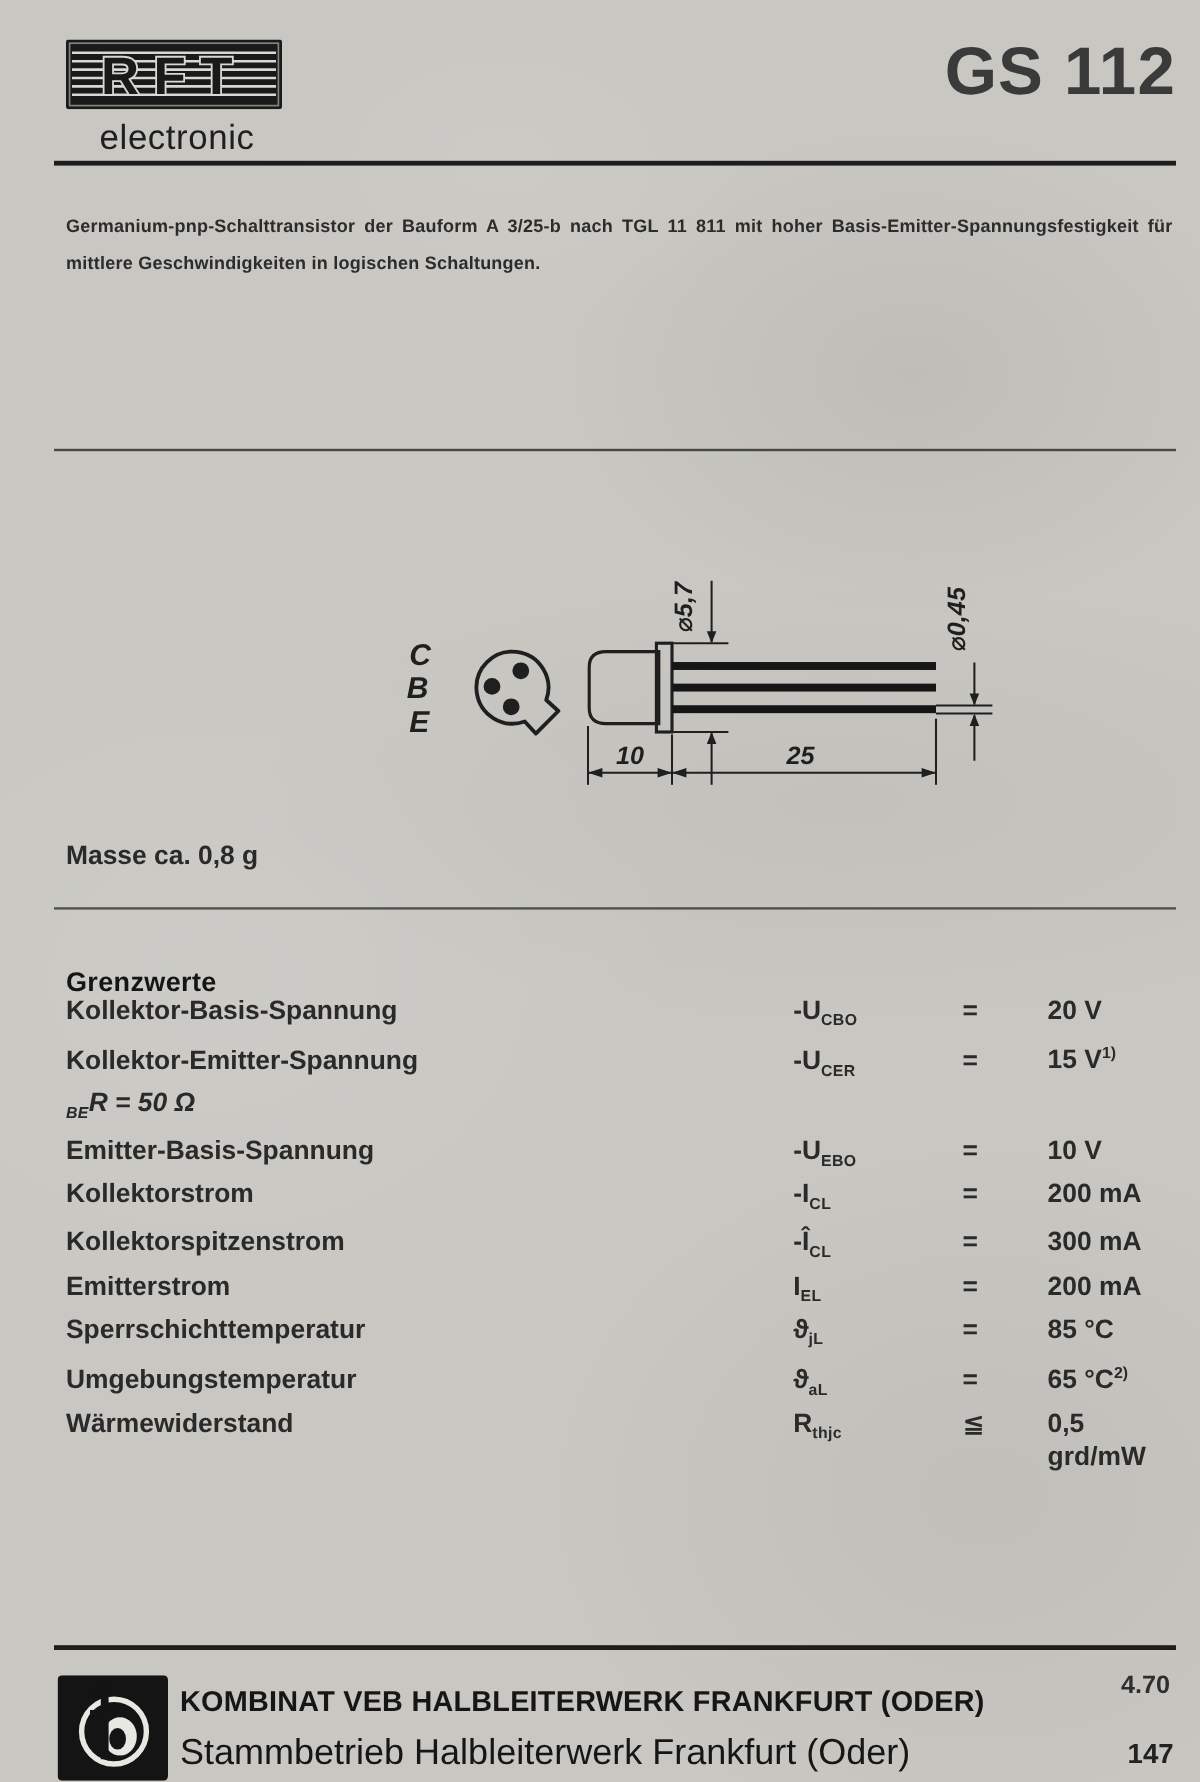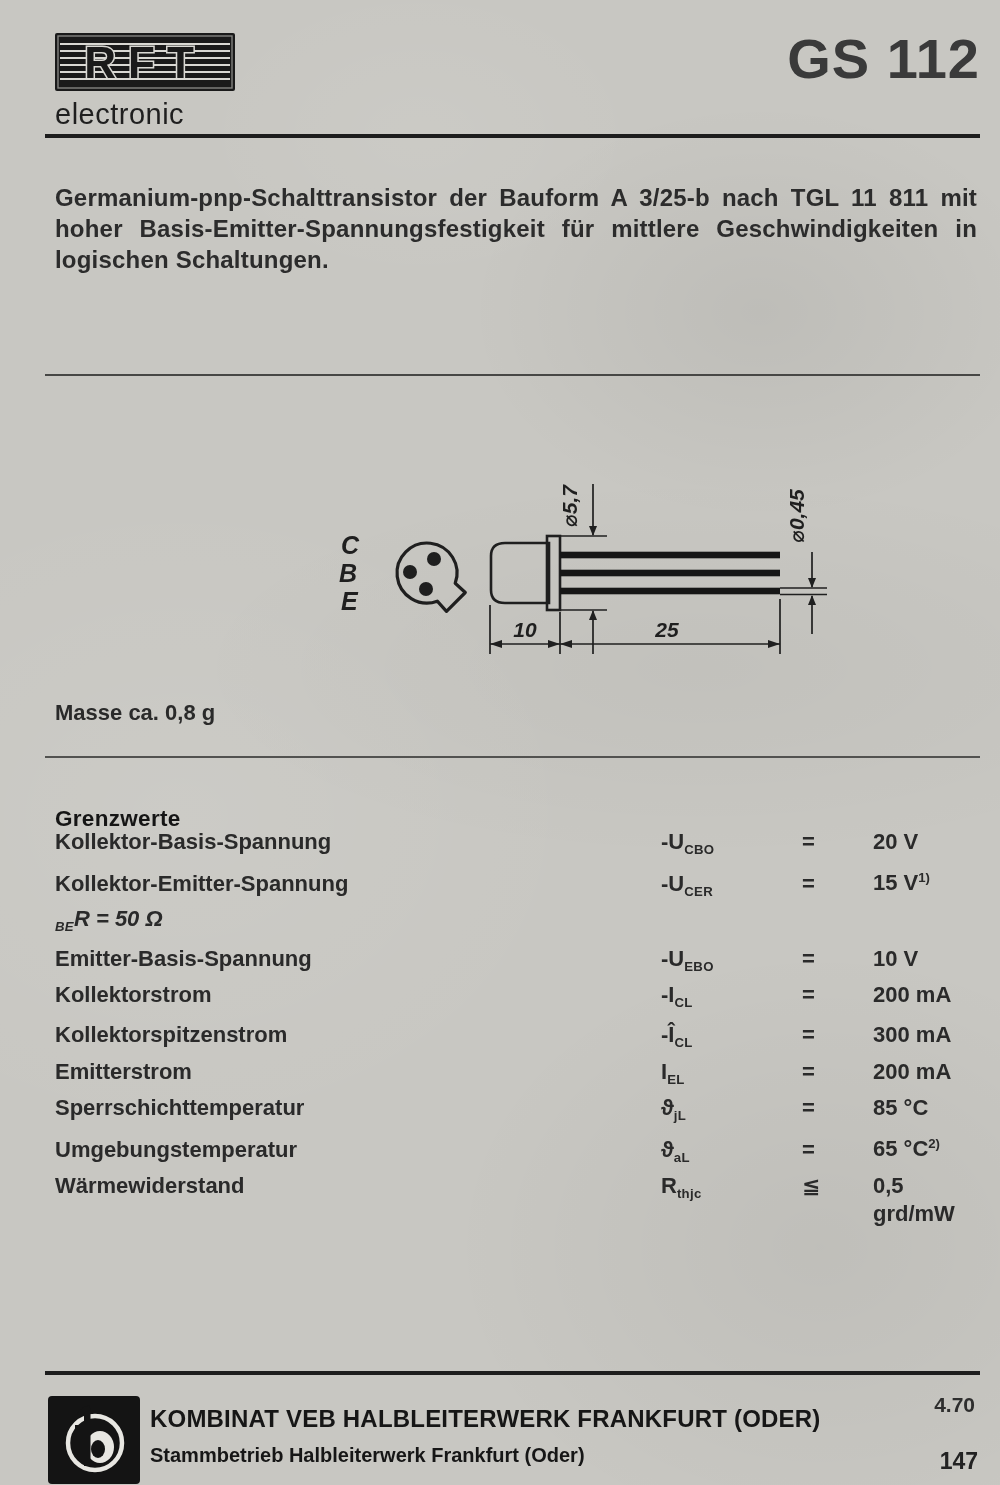--- a/index.html
+++ b/index.html
@@ -15,26 +15,26 @@
     font-family:"Liberation Sans","DejaVu Sans",sans-serif;
     color:#262626; overflow:hidden;
   }
   .rule{position:absolute; left:45px; width:935px;}
   .rule-1{top:134px; height:4px; background:#1d1d1d;}
   .rule-2{top:374px; height:2px; background:#474745;}
   .rule-3{top:756px; height:2px; background:#525250;}
   .rule-4{top:1371px; height:4px; background:#1d1d1d;}
 
   .brand{position:absolute; left:55px; top:33px;}
-  .brand-sub{font-size:29px; letter-spacing:.5px; color:#1f1f1f; margin-top:3px;}
+  .brand-sub{font-size:29px; letter-spacing:.5px; color:#1f1f1f; margin-top:3px;margin-left:28px;}
   .doc-title{position:absolute; right:20px; top:26px; font-size:56px; font-weight:bold;
              color:#3a3a3a; letter-spacing:1px;}
 
   .description{position:absolute; left:55px; top:158px; width:922px;
-               font-size:24px; line-height:31px; text-align:justify;
+               font-size:15px; line-height:31px; text-align:justify;
                font-weight:bold; color:#2c2c2c; letter-spacing:.2px;}
 
   .drawing{position:absolute; left:315px; top:458px; width:520px; height:212px;}
 
   .mass{position:absolute; left:55px; top:700px; font-size:22px; font-weight:bold; color:#2a2a2a;}
 
   .limits-heading{position:absolute; left:55px; top:778px; font-size:22.5px;
                   font-weight:bold; color:#151515; letter-spacing:.3px;margin-top:28px;}
 
   #limits-table{position:absolute; left:55px; top:828px; width:910px;
@@ -44,21 +44,21 @@
   .cond-line{line-height:26px;font-style:italic;}
   .gap-top{margin-top:4px;}
   #limits-table sub{font-size:.60em; letter-spacing:.3px;}
   #limits-table sup{font-size:.60em;}
   .l-sym{white-space:nowrap;}
   .l-rel{letter-spacing:1px;}
 
   .footer-logo{position:absolute; left:48px; top:1396px;}
   .org{position:absolute; left:150px; top:1405px; color:#161616;}
   .org-line1{font-size:24px; font-weight:bold; letter-spacing:.2px;}
-  .org-line2{font-size:20px; font-weight:bold; margin-top:11px;}
+  .org-line2{font-size:30px; font-weight:normal; margin-top:11px;}
   .date-code{position:absolute; right:25px; top:1393px; font-size:21px; font-weight:bold; color:#2e2e2e;}
   .page-number{position:absolute; right:22px; top:1448px; font-size:23px; font-weight:bold; color:#222;}
 
   svg text{font-family:"Liberation Sans","DejaVu Sans",sans-serif;}
   .dim-text{font-size:21px; font-style:italic; fill:#1f1f1f; font-weight:bold;}
   .pin-text{font-size:25px; font-style:italic; fill:#1f1f1f; font-weight:bold;}
 </style>
 </head>
 <body>
 

